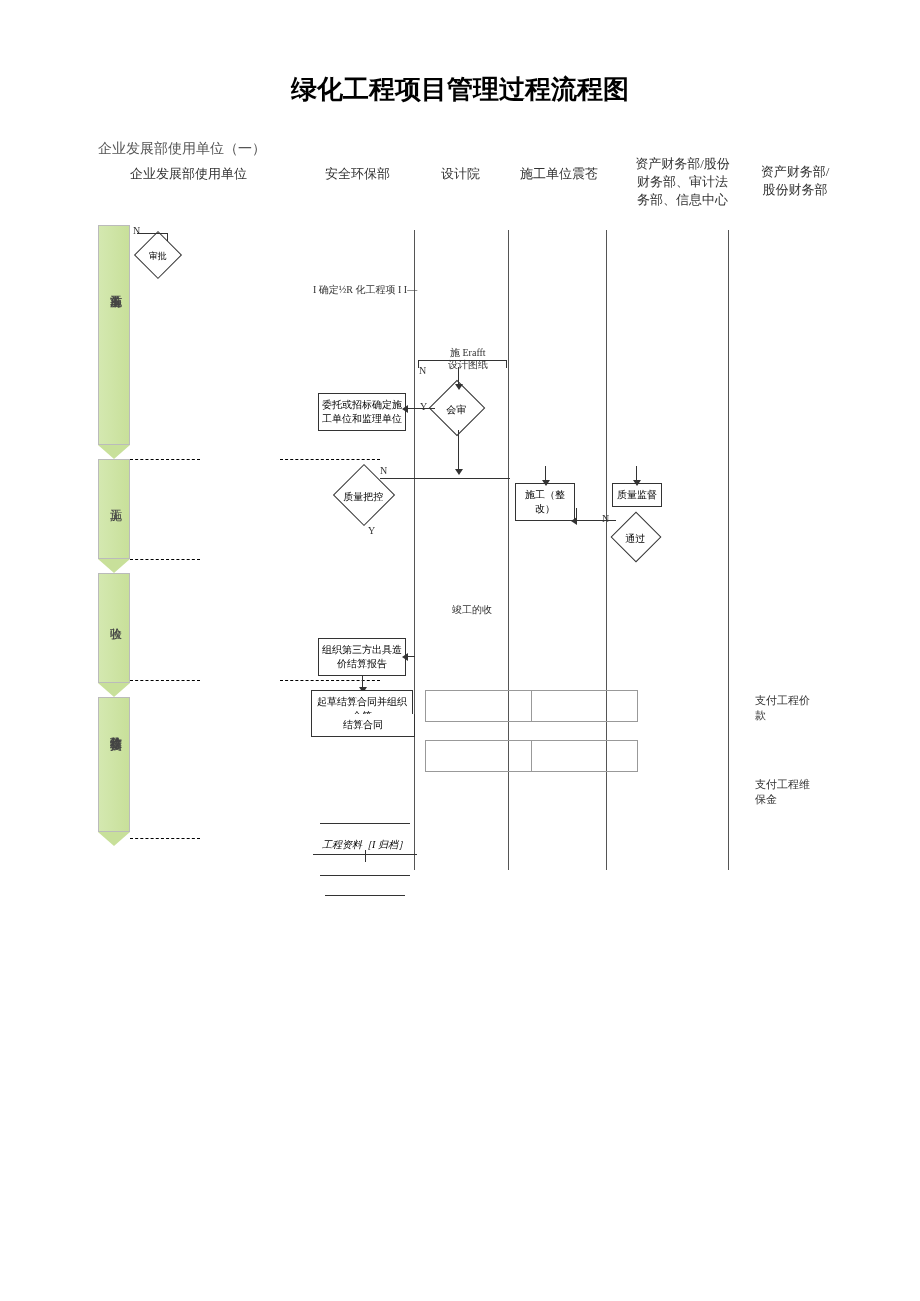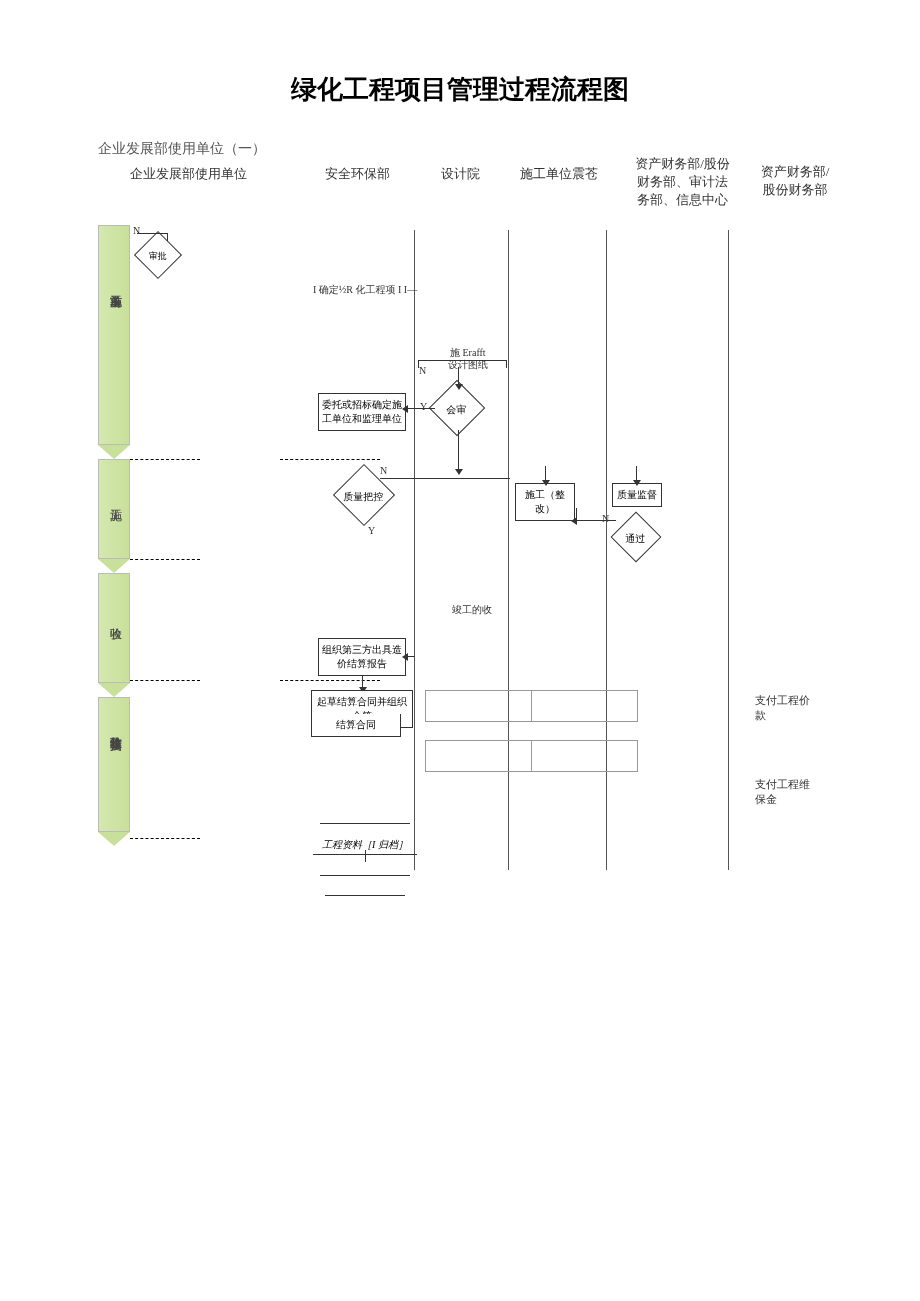--- a/index.html
+++ b/index.html
@@ -236,21 +236,21 @@
 
 <div class="box" style="top:638px; left:318px; width:88px;">
   <span>组织第三方出具造价结算报告</span>
 </div>
 <div class="hline arrow-l" style="top:656px; left:407px; width:8px;"></div>
 <div class="vline arrow-d" style="top:676px; left:362px; height:12px;"></div>
 
 <div class="box" style="top:690px; left:311px; width:102px;">
   <span>起草结算合同并组织会签</span>
 </div>
-<div class="box" style="top:714px; left:311px; width:90px; border-top:none;">
+<div class="box" style="top:714px; left:311px; width:104px; border-top:none;">
   <span>结算合同</span>
 </div>
 
 <div class="grid-box" style="top:690px; left:425px; width:213px; height:32px;"></div>
 <div class="grid-box" style="top:690px; left:425px; width:107px; height:32px;"></div>
 <div class="grid-box" style="top:740px; left:425px; width:213px; height:32px;"></div>
 <div class="grid-box" style="top:740px; left:425px; width:107px; height:32px;"></div>
 
 <div class="pay-label" style="top:693px; left:755px;">支付工程价款</div>
 <div class="pay-label" style="top:777px; left:755px;">支付工程维保金</div>

